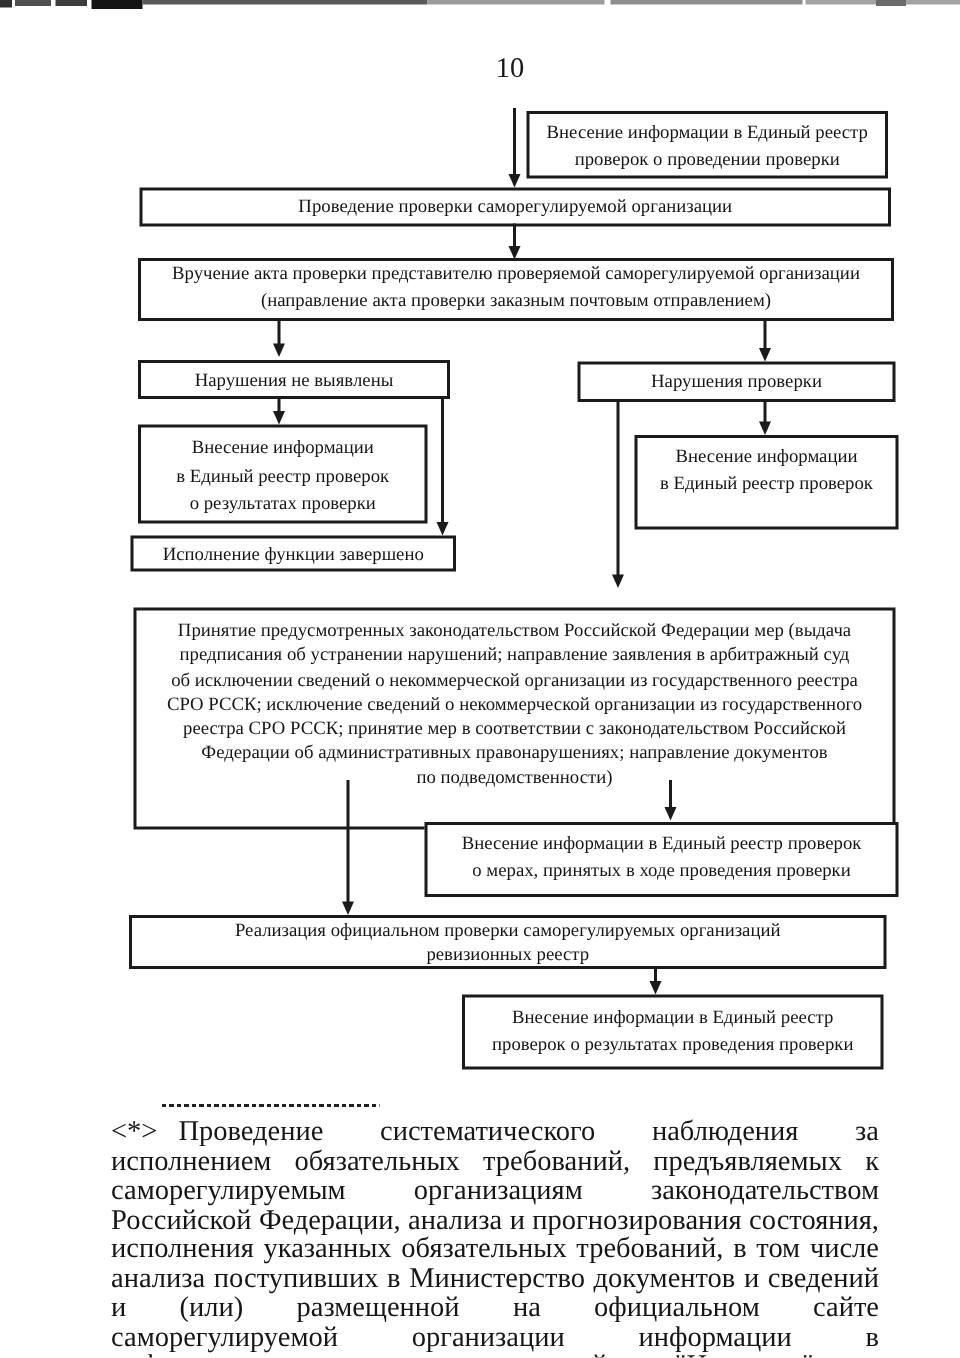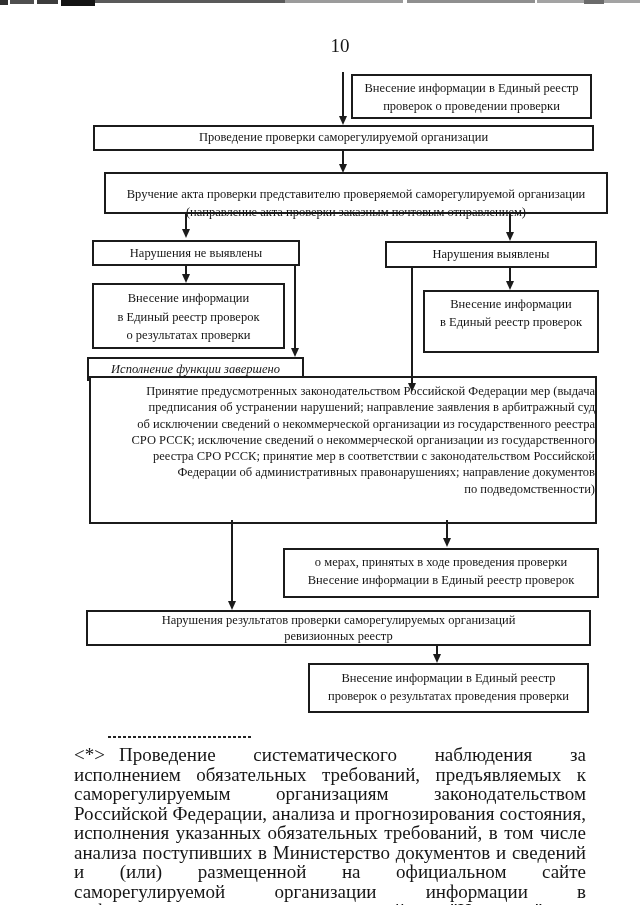--- a/index.html
+++ b/index.html
@@ -22,27 +22,27 @@
 
   .page-number{position:absolute;left:300px;top:35px;width:80px;text-align:center;
     font-size:19px;}
 
   .fbox{position:absolute;box-sizing:border-box;border:2px solid #1b1b1b;
     background:#fff;text-align:center;font-size:12.5px;}
   .fbox .fl{white-space:nowrap;}
 
   #box-reg-start{left:351px;top:74px;width:241px;height:45px;line-height:18px;padding-top:3px;}
   #box-conduct{left:93px;top:125px;width:501px;height:26px;line-height:20px;}
-  #box-act{left:104px;top:172px;width:504px;height:42px;line-height:17.5px;padding-top:12px;}
+  #box-act{left:92px;top:172px;width:504px;height:42px;line-height:17.5px;padding-top:0;}
   #box-no-violations{left:92px;top:240px;width:208px;height:26px;line-height:22px;}
   #box-violations{left:385px;top:241px;width:212px;height:27px;line-height:23px;}
   #box-reg-results{left:92px;top:283px;width:193px;height:66px;line-height:18.5px;padding-top:4px;}
-  #box-complete{left:87px;top:357px;width:217px;height:24px;line-height:20px;font-style:italic;}
+  #box-complete{left:87px;top:357px;width:217px;height:24px;line-height:20px;}
   #box-reg-violations{left:423px;top:290px;width:176px;height:63px;line-height:18px;padding-top:3px;}
-  #box-measures{left:89px;top:376px;width:508px;height:148px;line-height:16.3px;padding-top:5px;text-align:right;}
+  #box-measures{left:89px;top:405px;width:508px;height:148px;line-height:16.3px;padding-top:5px;}
   #box-reg-measures{left:283px;top:548px;width:316px;height:50px;line-height:17.5px;padding-top:4px;}
   #box-realization{left:86px;top:610px;width:505px;height:36px;line-height:15.5px;padding-top:1px;}
   #box-reg-final{left:308px;top:663px;width:281px;height:50px;line-height:18px;padding-top:4px;}
 
   .vline{position:absolute;width:2px;background:#1b1b1b;}
   .ahead{position:absolute;width:0;height:0;
     border-left:4px solid transparent;border-right:4px solid transparent;
     border-top:9px solid #1b1b1b;}
 
   #l1{left:342px;top:72px;height:45px;}   #h1{left:339px;top:116px;}
@@ -91,21 +91,21 @@
 <div class="fbox" id="box-act">
   <div class="fl">Вручение акта проверки представителю проверяемой саморегулируемой организации</div>
   <div class="fl">(направление акта проверки заказным почтовым отправлением)</div>
 </div>
 
 <div class="fbox" id="box-no-violations">
   <div class="fl">Нарушения не выявлены</div>
 </div>
 
 <div class="fbox" id="box-violations">
-  <div class="fl">Нарушения выявлены</div>
+  <div class="fl">Нарушения проверки</div>
 </div>
 
 <div class="fbox" id="box-reg-results">
   <div class="fl">Внесение информации</div>
   <div class="fl">в Единый реестр проверок</div>
   <div class="fl">о результатах проверки</div>
 </div>
 
 <div class="fbox" id="box-complete">
   <div class="fl">Исполнение функции завершено</div>
@@ -120,26 +120,26 @@
   <div class="fl">Принятие предусмотренных законодательством Российской Федерации мер (выдача</div>
   <div class="fl">предписания об устранении нарушений; направление заявления в арбитражный суд</div>
   <div class="fl">об исключении сведений о некоммерческой организации из государственного реестра</div>
   <div class="fl">СРО РССК; исключение сведений о некоммерческой организации из государственного</div>
   <div class="fl">реестра СРО РССК; принятие мер в соответствии с законодательством Российской</div>
   <div class="fl">Федерации об административных правонарушениях; направление документов</div>
   <div class="fl">по подведомственности)</div>
 </div>
 
 <div class="fbox" id="box-reg-measures">
+  <div class="fl">Внесение информации в Единый реестр проверок</div>
   <div class="fl">о мерах, принятых в ходе проведения проверки</div>
-  <div class="fl">Внесение информации в Единый реестр проверок</div>
 </div>
 
 <div class="fbox" id="box-realization">
-  <div class="fl">Нарушения результатов проверки саморегулируемых организаций</div>
+  <div class="fl">Реализация официальном проверки саморегулируемых организаций</div>
   <div class="fl">ревизионных реестр</div>
 </div>
 
 <div class="fbox" id="box-reg-final">
   <div class="fl">Внесение информации в Единый реестр</div>
   <div class="fl">проверок о результатах проведения проверки</div>
 </div>
 
 <div class="vline" id="l1"></div>
 <div class="ahead" id="h1"></div>

